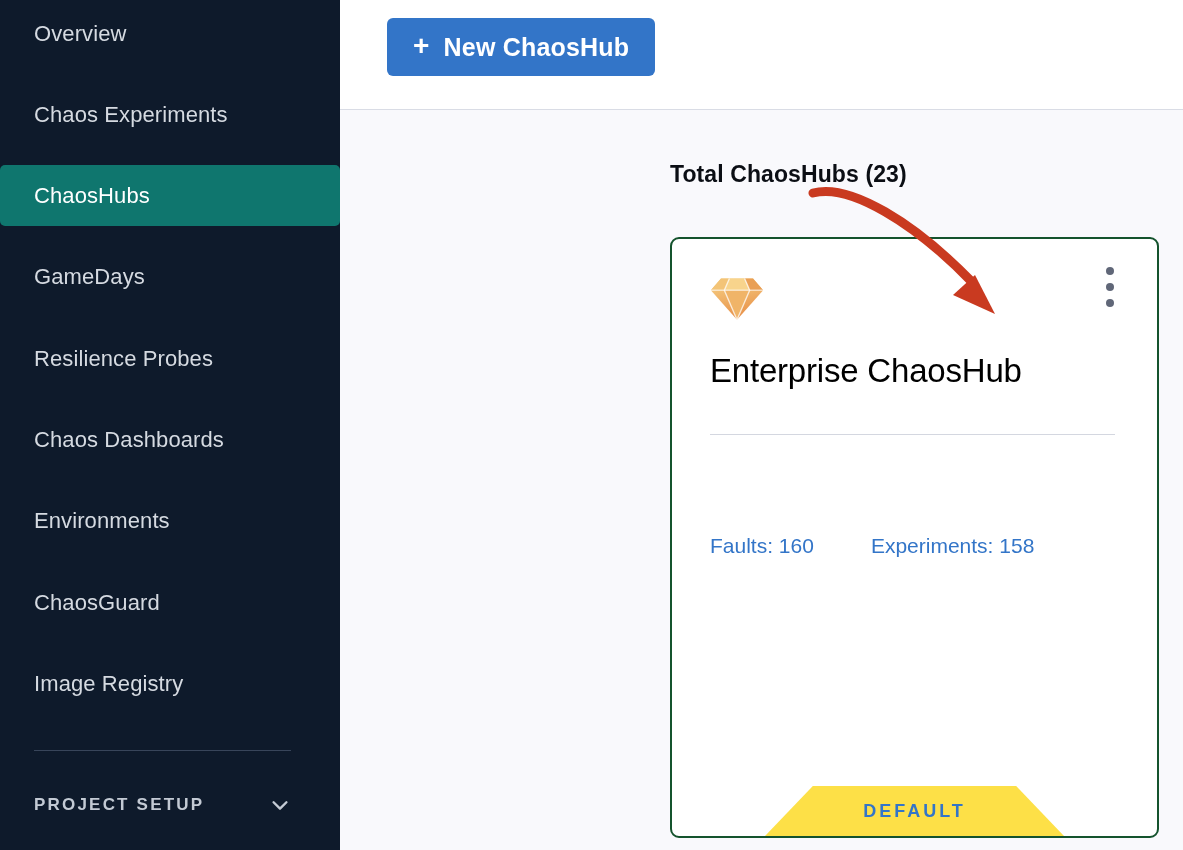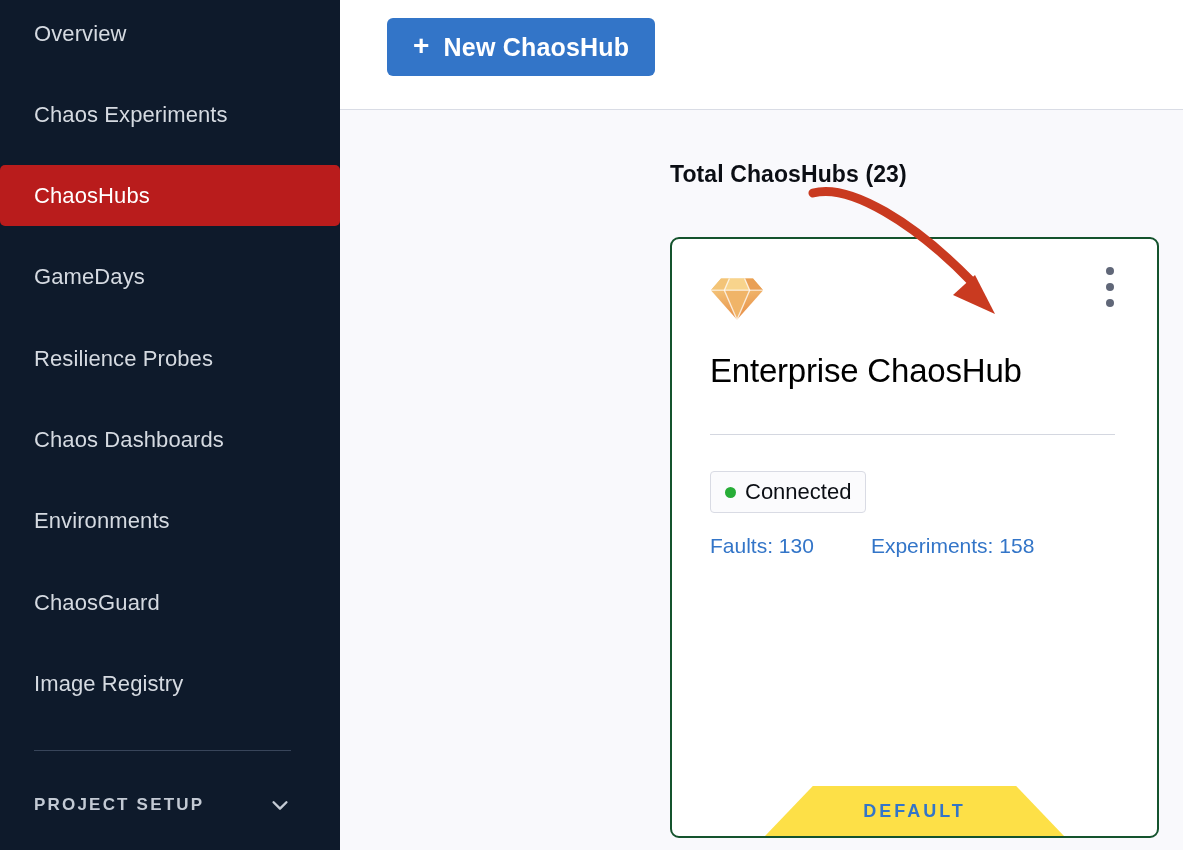--- a/index.html
+++ b/index.html
@@ -40,21 +40,21 @@
     display: flex;
     align-items: center;
     box-sizing: border-box;
     padding-left: 34px;
     color: #d5dae1;
     font-size: 22px;
     letter-spacing: 0.1px;
     cursor: pointer;
   }
   .nav-item.active {
-    background: #b91c1c;
+    background: #0f766e;
     color: #ffffff;
     border-radius: 5px;
   }
   .nav-label {
     line-height: 1;
     white-space: nowrap;
   }
 
   .sidebar-divider {
     position: absolute;
@@ -367,27 +367,23 @@
         <span></span>
         <span></span>
         <span></span>
       </div>
     </div>
 
     <div class="hub-name">Enterprise ChaosHub</div>
 
     <div class="card-divider"></div>
 
-    <div class="status-badge">
-      <span class="status-dot"></span>
-      <span class="status-text">Connected</span>
-    </div>
 
     <div class="stats-row">
-      <span class="stat-link">Faults: 130</span>
+      <span class="stat-link">Faults: 160</span>
       <span class="stat-link">Experiments: 158</span>
     </div>
 
     <div class="default-ribbon">
       <span class="default-label">DEFAULT</span>
     </div>
 
   </section>
 
   <svg class="annotation-arrow" viewBox="0 0 230 160" style="top:50px;">

